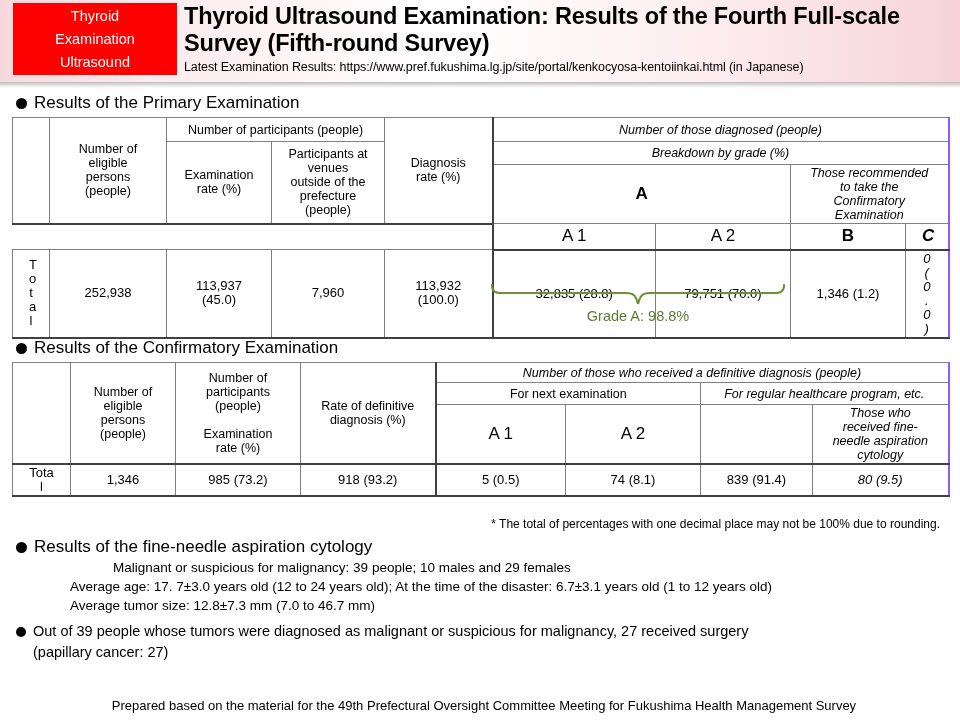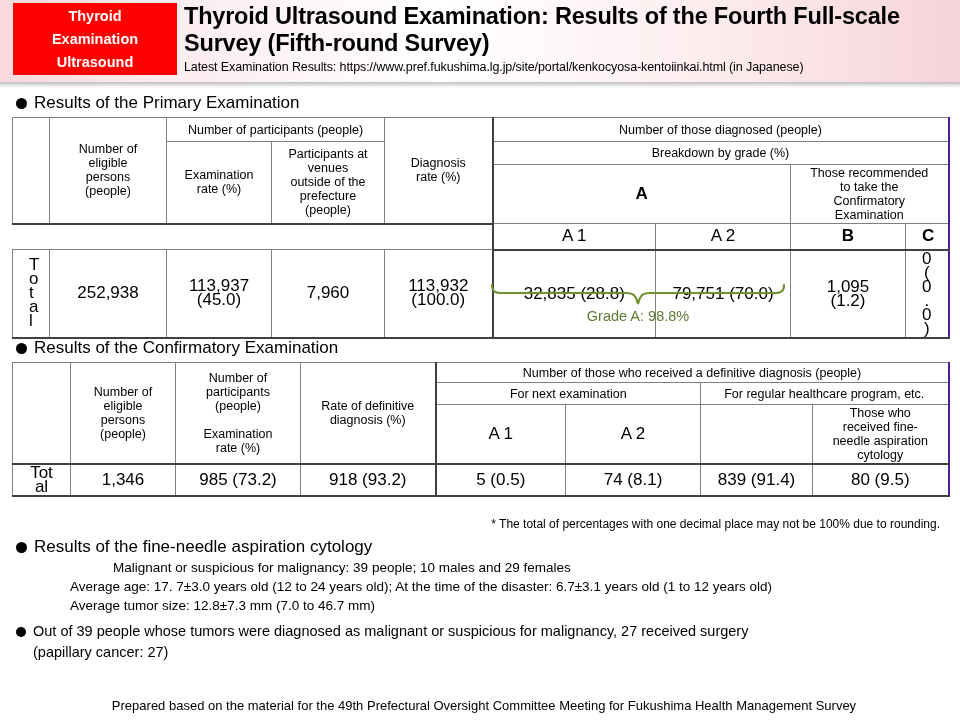--- a/index.html
+++ b/index.html
@@ -37,21 +37,21 @@
     background: linear-gradient(to bottom, #bdbdbd 0%, #e4e4e4 55%, #ffffff 100%);
   }
   .badge {
     position: absolute;
     left: 13px;
     top: 3px;
     width: 164px;
     height: 72px;
     background: #fd0000;
     color: #ffffff;
-    font-weight: bold;
+    font-weight: normal;
     font-size: 14.5px;
     line-height: 23px;
     text-align: center;
     display: flex;
     flex-direction: column;
     justify-content: center;
     box-sizing: border-box;
   }
   .title-block {
     position: absolute;
@@ -104,25 +104,25 @@
   table.xt td {
     border: 1px solid #808080;
     text-align: center;
     vertical-align: middle;
     padding: 1px 16px;
     line-height: 14px;
     word-wrap: break-word;
   }
   table.xt td.thick-b  { border-bottom: 2px solid #404040; }
   table.xt td.thick-l  { border-left: 2px solid #404040; }
-  table.xt td.thick-r  { border-right: 2px solid #4c1d95; }
+  table.xt td.thick-r  { border-right: 2px solid #8b5cf6; font-style: italic; }
   table.xt td.nb       { border: none; }
   td.big   { font-size: 17px; }
   td.bigb  { font-size: 17px; font-weight: bold; }
-  td.val   { font-size: 17px; }
+  td.val   { font-size: 13px; }
 
   #table1 { left: 12px; top: 117px; width: 936px; }
   #table2 { left: 12px; top: 362px; width: 936px; }
 
   
   .brace-wrap {
     position: absolute;
     left: 490px;
     top: 284px;
     width: 296px;
@@ -249,21 +249,21 @@
       <td class="bigb thick-b thick-r">C</td>
     </tr>
     <tr style="height:42px">
       <td class="val thick-b">Total</td>
       <td class="val thick-b">252,938</td>
       <td class="val thick-b">113,937 (45.0)</td>
       <td class="val thick-b">7,960</td>
       <td class="val thick-b">113,932 (100.0)</td>
       <td class="val thick-l thick-b">32,835 (28.8)</td>
       <td class="val thick-b">79,751 (70.0)</td>
-      <td class="val thick-b">1,095 (1.2)</td>
+      <td class="val thick-b">1,346 (1.2)</td>
       <td class="val thick-b thick-r">0 (0.0)</td>
     </tr>
   </tbody>
 </table>
 
 <div class="brace-wrap">
   <svg width="296" height="22" viewBox="0 0 296 22" fill="none" xmlns="http://www.w3.org/2000/svg">
     <path d="M2 1 C2 8, 6 9, 12 9 L136 9 C144 9, 146 12, 148 20 C150 12, 152 9, 160 9 L284 9 C290 9, 294 8, 294 1" stroke="#6D9133" stroke-width="2.1" fill="none" stroke-linecap="round"></path>
   </svg>
 </div>

